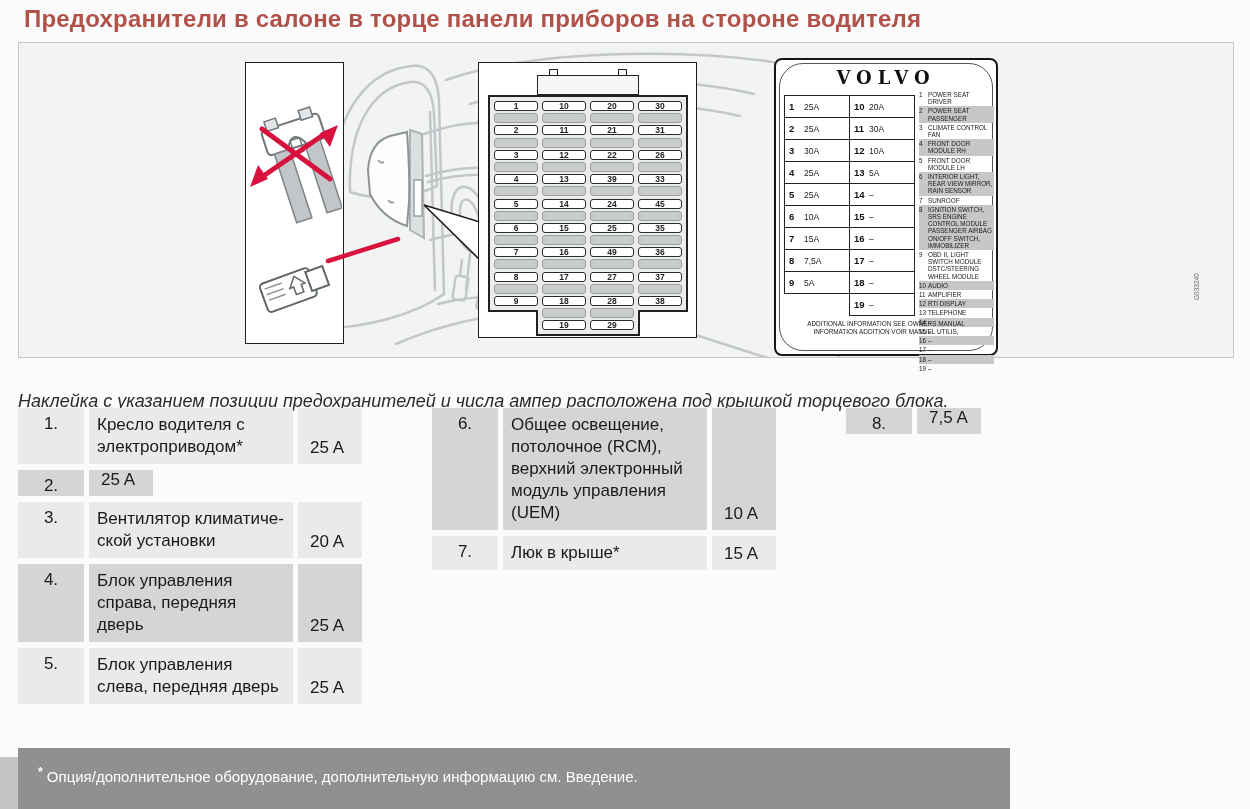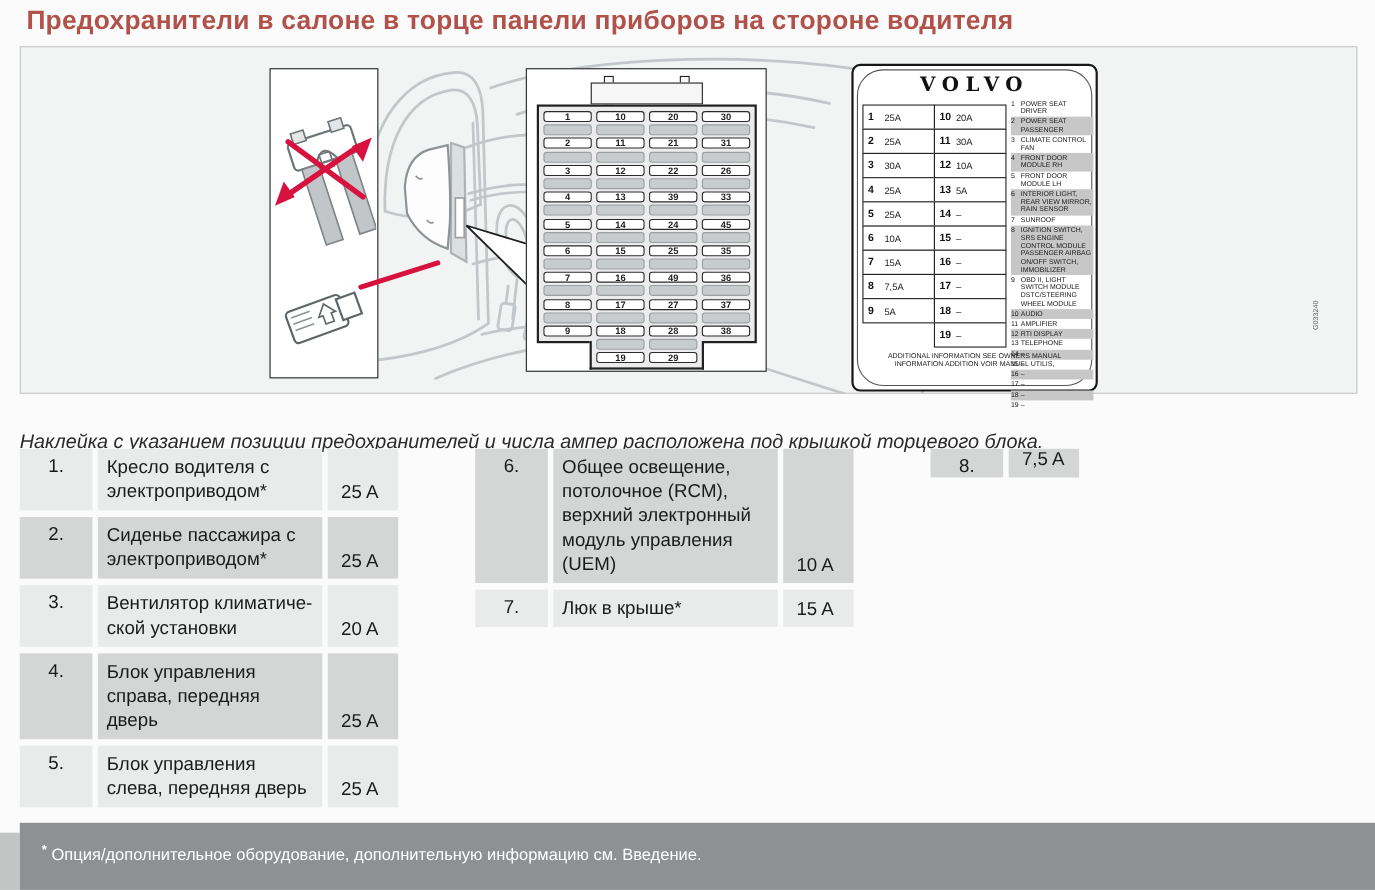--- a/index.html
+++ b/index.html
@@ -52,21 +52,21 @@
   #table-group-1{left:18px;}
   #table-group-2{left:432px;}
   #table-group-3{left:846px;}
   .ft-row{display:flex;column-gap:5px;}
   .ft-row.light>div{background:#e9eaea;}
   .ft-row.dark>div{background:#d4d5d5;}
   .ft-num{width:66px;flex-shrink:0;text-align:center;padding-top:6px;font-size:17px;color:#1a1a1a;box-sizing:border-box;}
   .ft-desc{width:204px;flex-shrink:0;padding:6px 8px;font-size:17px;line-height:22px;color:#1a1a1a;box-sizing:border-box;}
   .ft-amp{width:64px;flex-shrink:0;display:flex;align-items:flex-end;padding:0 0 6px 12px;font-size:17px;color:#1a1a1a;box-sizing:border-box;text-align:right;}
   
-  #footnote-bar{position:absolute;left:18px;top:748px;width:1232px;height:61px;background:#8e9091;color:#fff;box-sizing:border-box;padding:17px 16px 0 20px;font-size:15px;}
+  #footnote-bar{position:absolute;left:18px;top:748px;width:992px;height:61px;background:#8e9091;color:#fff;box-sizing:border-box;padding:17px 16px 0 20px;font-size:15px;}
   #footnote-bar sup{font-weight:bold;font-size:12px;}
   #footnote-notch{position:absolute;left:0;top:757px;width:18px;height:52px;background:#c3c4c4;}
 </style>
 </head>
 <body>
 
 <div id="page">
 
   <div id="title">Предохранители в салоне в торце панели приборов на стороне водителя</div>
 
@@ -406,21 +406,20 @@
   <div id="caption">Наклейка с указанием позиции предохранителей и числа ампер расположена под крышкой торцевого блока.</div>
 
   <div id="table-group-1" class="table-group">
       <div class="ft-row light">
         <div class="ft-num">1.</div>
         <div class="ft-desc">Кресло водителя с электроприводом*</div>
         <div class="ft-amp">25 A</div>
       </div>
       <div class="ft-row dark">
         <div class="ft-num">2.</div>
-        <div class="ft-desc">Сиденье пассажира с электроприводом*</div>
         <div class="ft-amp">25 A</div>
       </div>
       <div class="ft-row light">
         <div class="ft-num">3.</div>
         <div class="ft-desc">Вентилятор климатиче- ской установки</div>
         <div class="ft-amp">20 A</div>
       </div>
       <div class="ft-row dark">
         <div class="ft-num">4.</div>
         <div class="ft-desc">Блок управления справа, передняя дверь</div>

